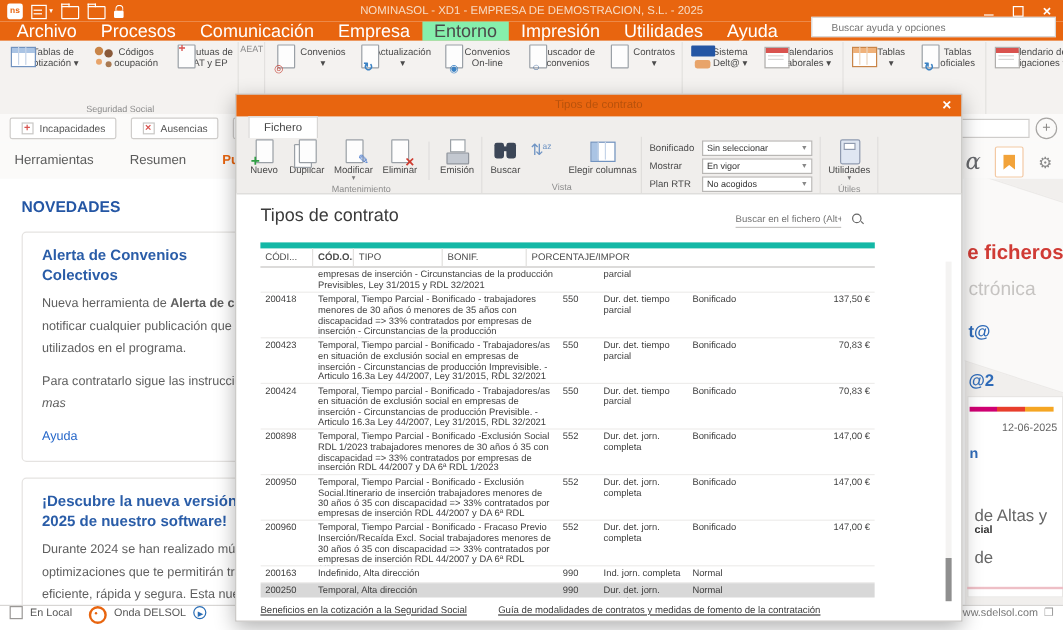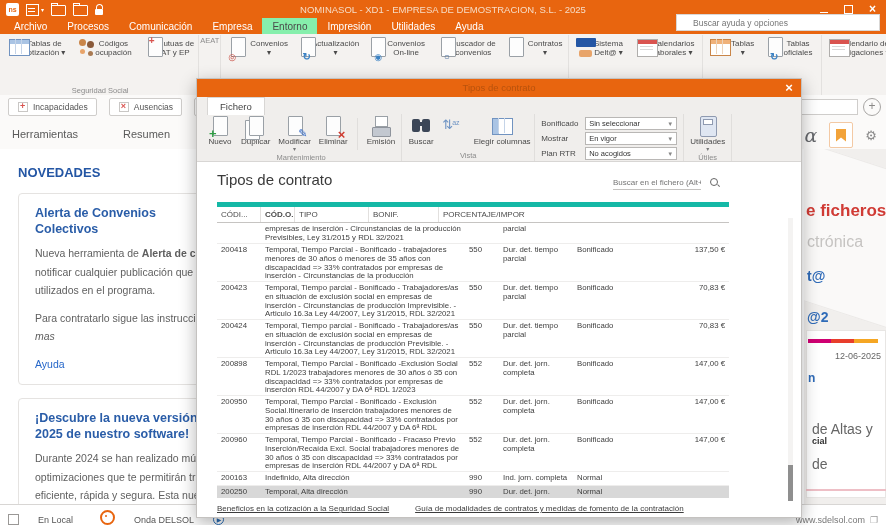--- a/index.html
+++ b/index.html
@@ -16,21 +16,21 @@
   .ti-cal{border:1.2px solid #fff;width:11px;height:10px;margin-top:1px}
   .ti-cal::after{content:"";position:absolute;left:1px;top:3px;width:7px;height:1px;background:#fff;box-shadow:0 3px #fff}
   .ti-folder{width:13px;height:9px;border:1.2px solid #fff;margin-top:2px;border-radius:1px}
   .ti-folder::before{content:"";position:absolute;left:-1px;top:-3px;width:5px;height:2px;border:1.2px solid #fff;border-bottom:none}
   .ti-lock{width:9px;height:11px}
   .ti-lock::before{content:"";position:absolute;left:1px;top:0;width:5px;height:4px;border:1.5px solid #fff;border-bottom:none;border-radius:4px 4px 0 0}
   .ti-lock::after{content:"";position:absolute;left:0;bottom:0;width:8px;height:6px;background:#fff;border-radius:1px}
   .tcaret{color:#fff;font-size:6px;margin-left:-5px}
   
   .menubar{position:absolute;top:18px;left:0;right:0;height:16px;background:#e8650f;display:flex;padding-left:4px}
-  .mtab{padding:0 10px;font-size:10px;color:#fff;display:flex;align-items:center}
+  .mtab{padding:0 10px;font-size:15px;color:#fff;display:flex;align-items:center}
   .mtab.active{background:#86efac;color:#4a4a4a}
   .helpsearch{position:absolute;top:14px;right:6px;width:170px;height:15px;background:#fff;border:1px solid #d9d7d5;font-size:8.5px;color:#777;padding:0 16px;z-index:3;font-family:"Liberation Sans",sans-serif}
   
   .ribbon{position:absolute;top:34px;left:0;right:0;height:61px;background:#f4f2f0;border-bottom:1px solid #dcdad8;display:flex;padding:1px 2px 0 2px}
   .rgroup{display:flex;flex-direction:column;border-right:1px solid #e3e1df;padding:0 1px}
   .ritems{display:flex;flex:1;align-items:flex-start}
   .ritem{display:flex;flex-direction:row;align-items:center;padding:2px 3px 0 3px;max-width:64px}
   .rtext{font-size:8px;line-height:9px;color:#4a4a4a;text-align:center}
   .rlabel{font-size:7.5px;color:#8c8c8c;text-align:center;height:11px;line-height:11px;white-space:nowrap}
   
@@ -107,21 +107,21 @@
   .s-graylarge{color:#c6c4c2;font-size:16px}
   .s-bluebold{color:#2f6bb8;font-weight:bold;font-size:14px}
   .s-date{color:#666;font-size:9px}
   .s-small{color:#666;font-size:14px}
   .s-smallbold{color:#333;font-weight:bold;font-size:9px}
   .f1{top:52px;left:2px}.f2{top:84px;left:3px}.f3{top:119px;left:3px}.f4{top:160px;left:3px}
   .f5{top:190px;left:4px;width:70px;height:4px;background:linear-gradient(90deg,#cf0072 0 33%,#e83e2c 33% 66%,#f5a623 66%)}
   .f6{top:202px;right:5px}.f7{top:222px;left:4px;font-size:12px}.f8{top:272px;left:8px}.f9{top:287px;left:8px}.f10{top:307px;left:8px}
   .f11{top:340px;left:2px;right:0;height:2px;background:#eebfc6}
   
-  .statusbar{position:absolute;left:0;right:0;bottom:0;height:20px;background:#fff;border-top:1px solid #d8d6d4;display:flex;align-items:flex-end;padding:0 8px;gap:19px;font-size:9px;color:#555}
+  .statusbar{position:absolute;left:0;right:0;bottom:0;height:20px;background:#fff;border-top:1px solid #d8d6d4;display:flex;align-items:flex-start;padding:0 8px;gap:6px;font-size:9px;color:#555}
   .cb{width:9px;height:9px;border:1px solid #9a9896;background:#fff}
   .onda{width:11px;height:11px;border:2px solid #e8650f;border-radius:50%;position:relative;margin-left:8px}
   .onda::after{content:"";position:absolute;left:2.5px;top:2.5px;width:2px;height:2px;background:#e8650f;border-radius:50%}
   .playbtn{width:11px;height:11px;border:1px solid #2a6db5;border-radius:50%;color:#2a6db5;font-size:6px;display:flex;align-items:center;justify-content:center;padding-left:1px;box-sizing:border-box}
   .sb-right{margin-left:auto;color:#777;display:flex;gap:5px;align-items:center;font-size:9px}
   .extlink{font-size:9px;color:#999}
   
   .dialog{position:absolute;left:196px;top:78px;width:606px;height:440px;background:#f0eeec;border:1px solid #c4c2c0;box-shadow:0 5px 16px rgba(0,0,0,.30);z-index:10;box-sizing:border-box}
   .dtitle{height:18px;background:#e8650f;position:relative;text-align:center;font-size:9.5px;color:#b8520c;line-height:18px}
   .dclose{position:absolute;right:4px;top:0;color:#fff;font-size:13px;line-height:18px;width:16px;text-align:center;font-weight:bold}
@@ -291,21 +291,21 @@
         <div class="qbtn">
           <span class="mi mi-ret"></span>
           <span>Retribuciones</span>
         </div>
       </div>
     <input class="qfield" value="Seguridad Social" style="">
     <span class="qplus">+</span>
   </div>
 
   <div class="viewtabs">
-    <div style="display:flex;gap:45px">
+    <div style="display:flex;gap:30px">
         <div class="vtab">Herramientas</div>
         <div class="vtab">Resumen</div>
         <div class="vtab accent">Puesta al día</div>
       </div>
     <div class="vicons">
       <span class="vic">
           <span class="alpha">α</span>
         </span>
       <span class="vic active">
           <span class="bookmark"></span>

